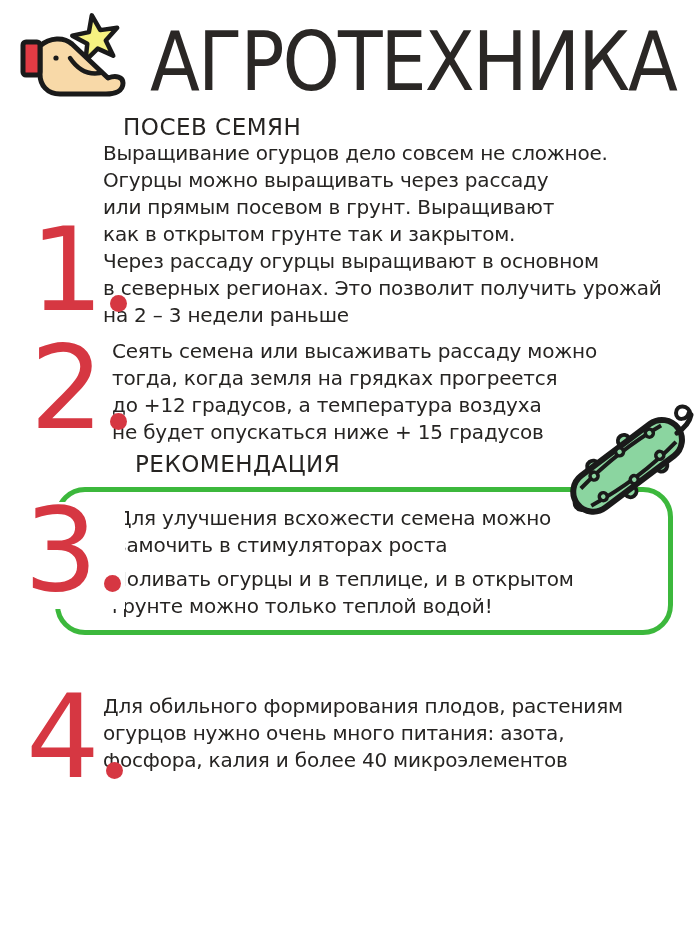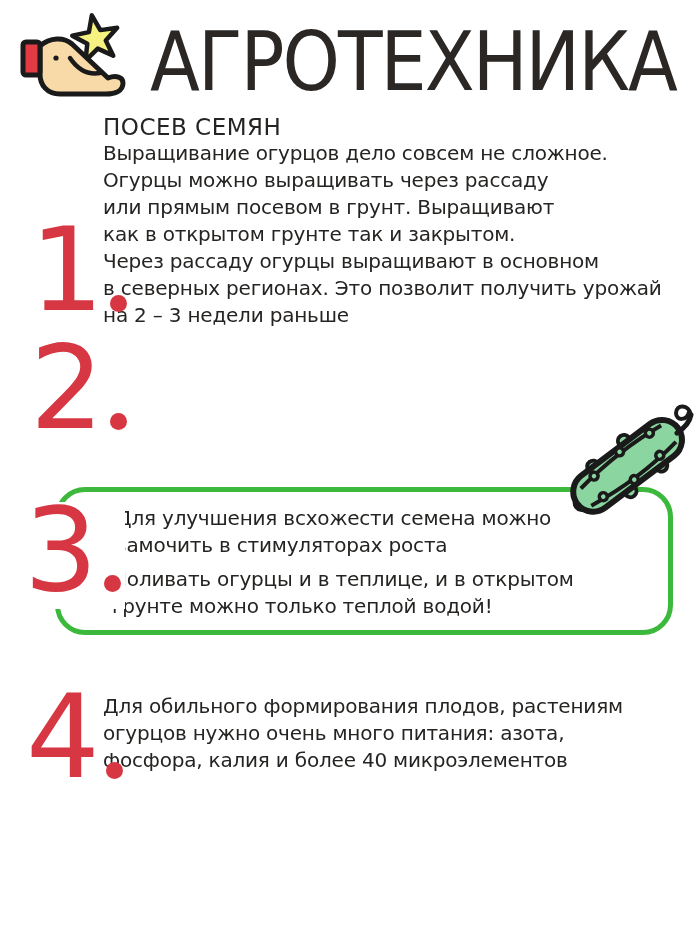--- a/index.html
+++ b/index.html
@@ -6,21 +6,21 @@
   .page {
     position:relative; width:700px; height:819px; background:#ffffff;
     overflow:hidden; font-family:"DejaVu Sans", sans-serif; color:#262422;
   }
   .abs { position:absolute; }
   .title {
     left:150px; top:14px; font-size:73px; letter-spacing:-2px;
     color:#2a2725; transform:scaleY(1.12); transform-origin:top left;
     white-space:nowrap;
   }
-  .heading { font-size:23px; letter-spacing:0.5px; color:#262422; white-space:nowrap; }
+  .heading { font-size:23px; letter-spacing:0.5px; color:#262422; white-space:nowrap;margin-left:20px; }
   .body-text { font-size:20px; line-height:27px; white-space:pre-line; color:#262422; letter-spacing:-0.2px; }
   .h-s1 { left:103px; top:114px; }
   .t-s1 { left:103px; top:140px; }
   .t-s2 { left:112px; top:338px; }
   .h-rec { left:115px; top:451px; }
   .green-box {
     left:55px; top:487px; width:608px; height:138px;
     border:5px solid #3cb83c; border-radius:30px; z-index:1; background:transparent;
   }
   .t-box1 { left:116px; top:505px; z-index:2; }
@@ -68,25 +68,30 @@
 или прямым посевом в грунт. Выращивают
 как в открытом грунте так и закрытом.
 Через рассаду огурцы выращивают в основном
 в северных регионах. Это позволит получить урожай
 на 2 – 3 недели раньше</div>
   <div class="num num1">
     <span class="digit">1</span>
     <span class="numdot"></span>
   </div>
 
+  <div class="abs body-text t-s2">Сеять семена или высаживать рассаду можно
+тогда, когда земля на грядках прогреется
+до +12 градусов, а температура воздуха
+не будет опускаться ниже + 15 градусов</div>
   <div class="num num2">
     <span class="digit">2</span>
     <span class="numdot"></span>
   </div>
 
+  <div class="abs heading h-rec">РЕКОМЕНДАЦИЯ</div>
   <div class="abs green-box"></div>
   <div class="abs body-text t-box1">Для улучшения всхожести семена можно
 замочить в стимуляторах роста</div>
   <div class="abs body-text t-box2">Поливать огурцы и в теплице, и в открытом
 грунте можно только теплой водой!</div>
   <div class="num num3">
     <span class="digit">3</span>
     <span class="numdot"></span>
   </div>
 

